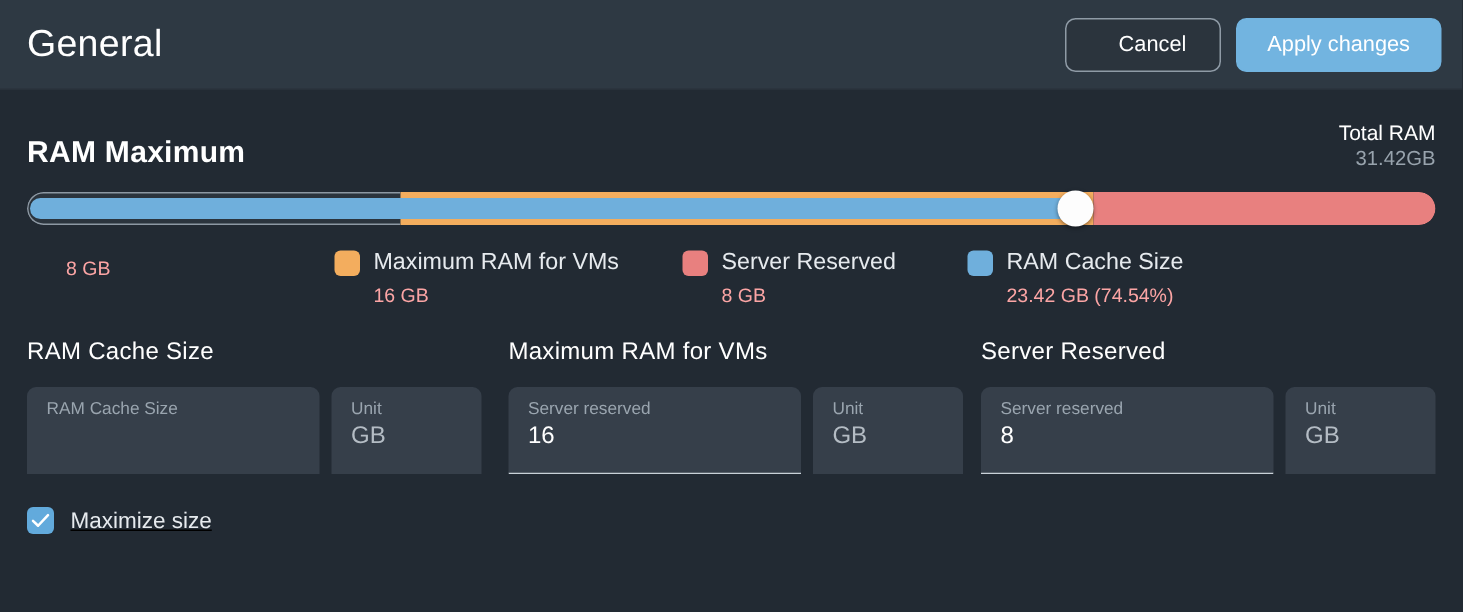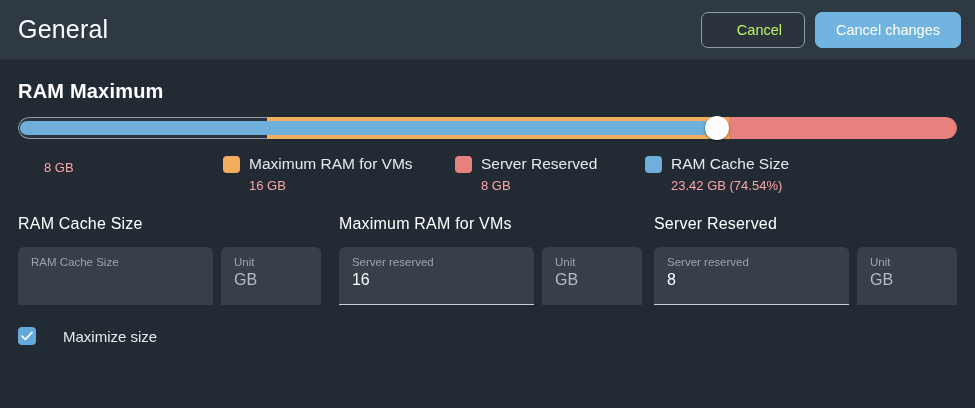--- a/index.html
+++ b/index.html
@@ -32,21 +32,21 @@
     font-size: 14.5px;
     border-radius: 7px;
     padding: 0 22px;
     height: 36px;
     line-height: 34px;
     cursor: pointer;
     white-space: nowrap;
   }
   .btn-cancel {
     background: #2b343d;
-    color: #bef264;
+    color: #ffffff;
     border: 1px solid #8f9ba6;
     padding-left: 35px;
   }
   .btn-apply {
     background: #72b4e0;
     color: #ffffff;
     border: 1px solid #72b4e0;
     padding: 0 20px;
   }
 
@@ -170,49 +170,54 @@
     padding: 0;
     width: 100%;
   }
   .val-dim { color: #b4bcc4; }
   .val-bright { color: #ffffff; }
 
   
   .checkbox-row {
     display: flex;
     align-items: center;
-    gap: 27px;
+    gap: 11px;
     margin-top: 22px;
+    text-decoration: underline;
   }
   .checkbox {
     width: 18px; height: 18px;
     border-radius: 4px;
     background: #62aadc;
     position: relative;
     flex: none;
     cursor: pointer;
   }
   .checkbox svg { position: absolute; left: 2px; top: 2px; }
   .checkbox-label { font-size: 15px; color: #e6eaee; }
 </style>
 </head>
 <body>
 
 <div class="header">
   <div class="page-title">General</div>
   <div class="btn-group">
     <div class="btn btn-cancel">Cancel</div>
-    <div class="btn btn-apply">Cancel changes</div>
+    <div class="btn btn-apply">Apply changes</div>
   </div>
 </div>
 
 <div class="body">
 
   <div class="section-head">
     <div class="section-title">RAM Maximum</div>
+    <div class="total-wrap">
+      <div class="total-label">Total RAM</div>
+      <div class="total-value">31.42GB</div>
+    </div>
   </div>
 
   <div class="bar">
     <div class="bar-track">
       <div class="seg seg-unassigned" style="width: 26.5%;"></div>
       <div class="seg seg-vms" style="width: 49.2%;"></div>
       <div class="seg seg-reserved" style="width: 24.3%;"></div>
     </div>
     <div class="bar-cache" style="width: calc(74.54% - 4px);"></div>
     <div class="bar-handle" style="left: 74.4%;"></div>

